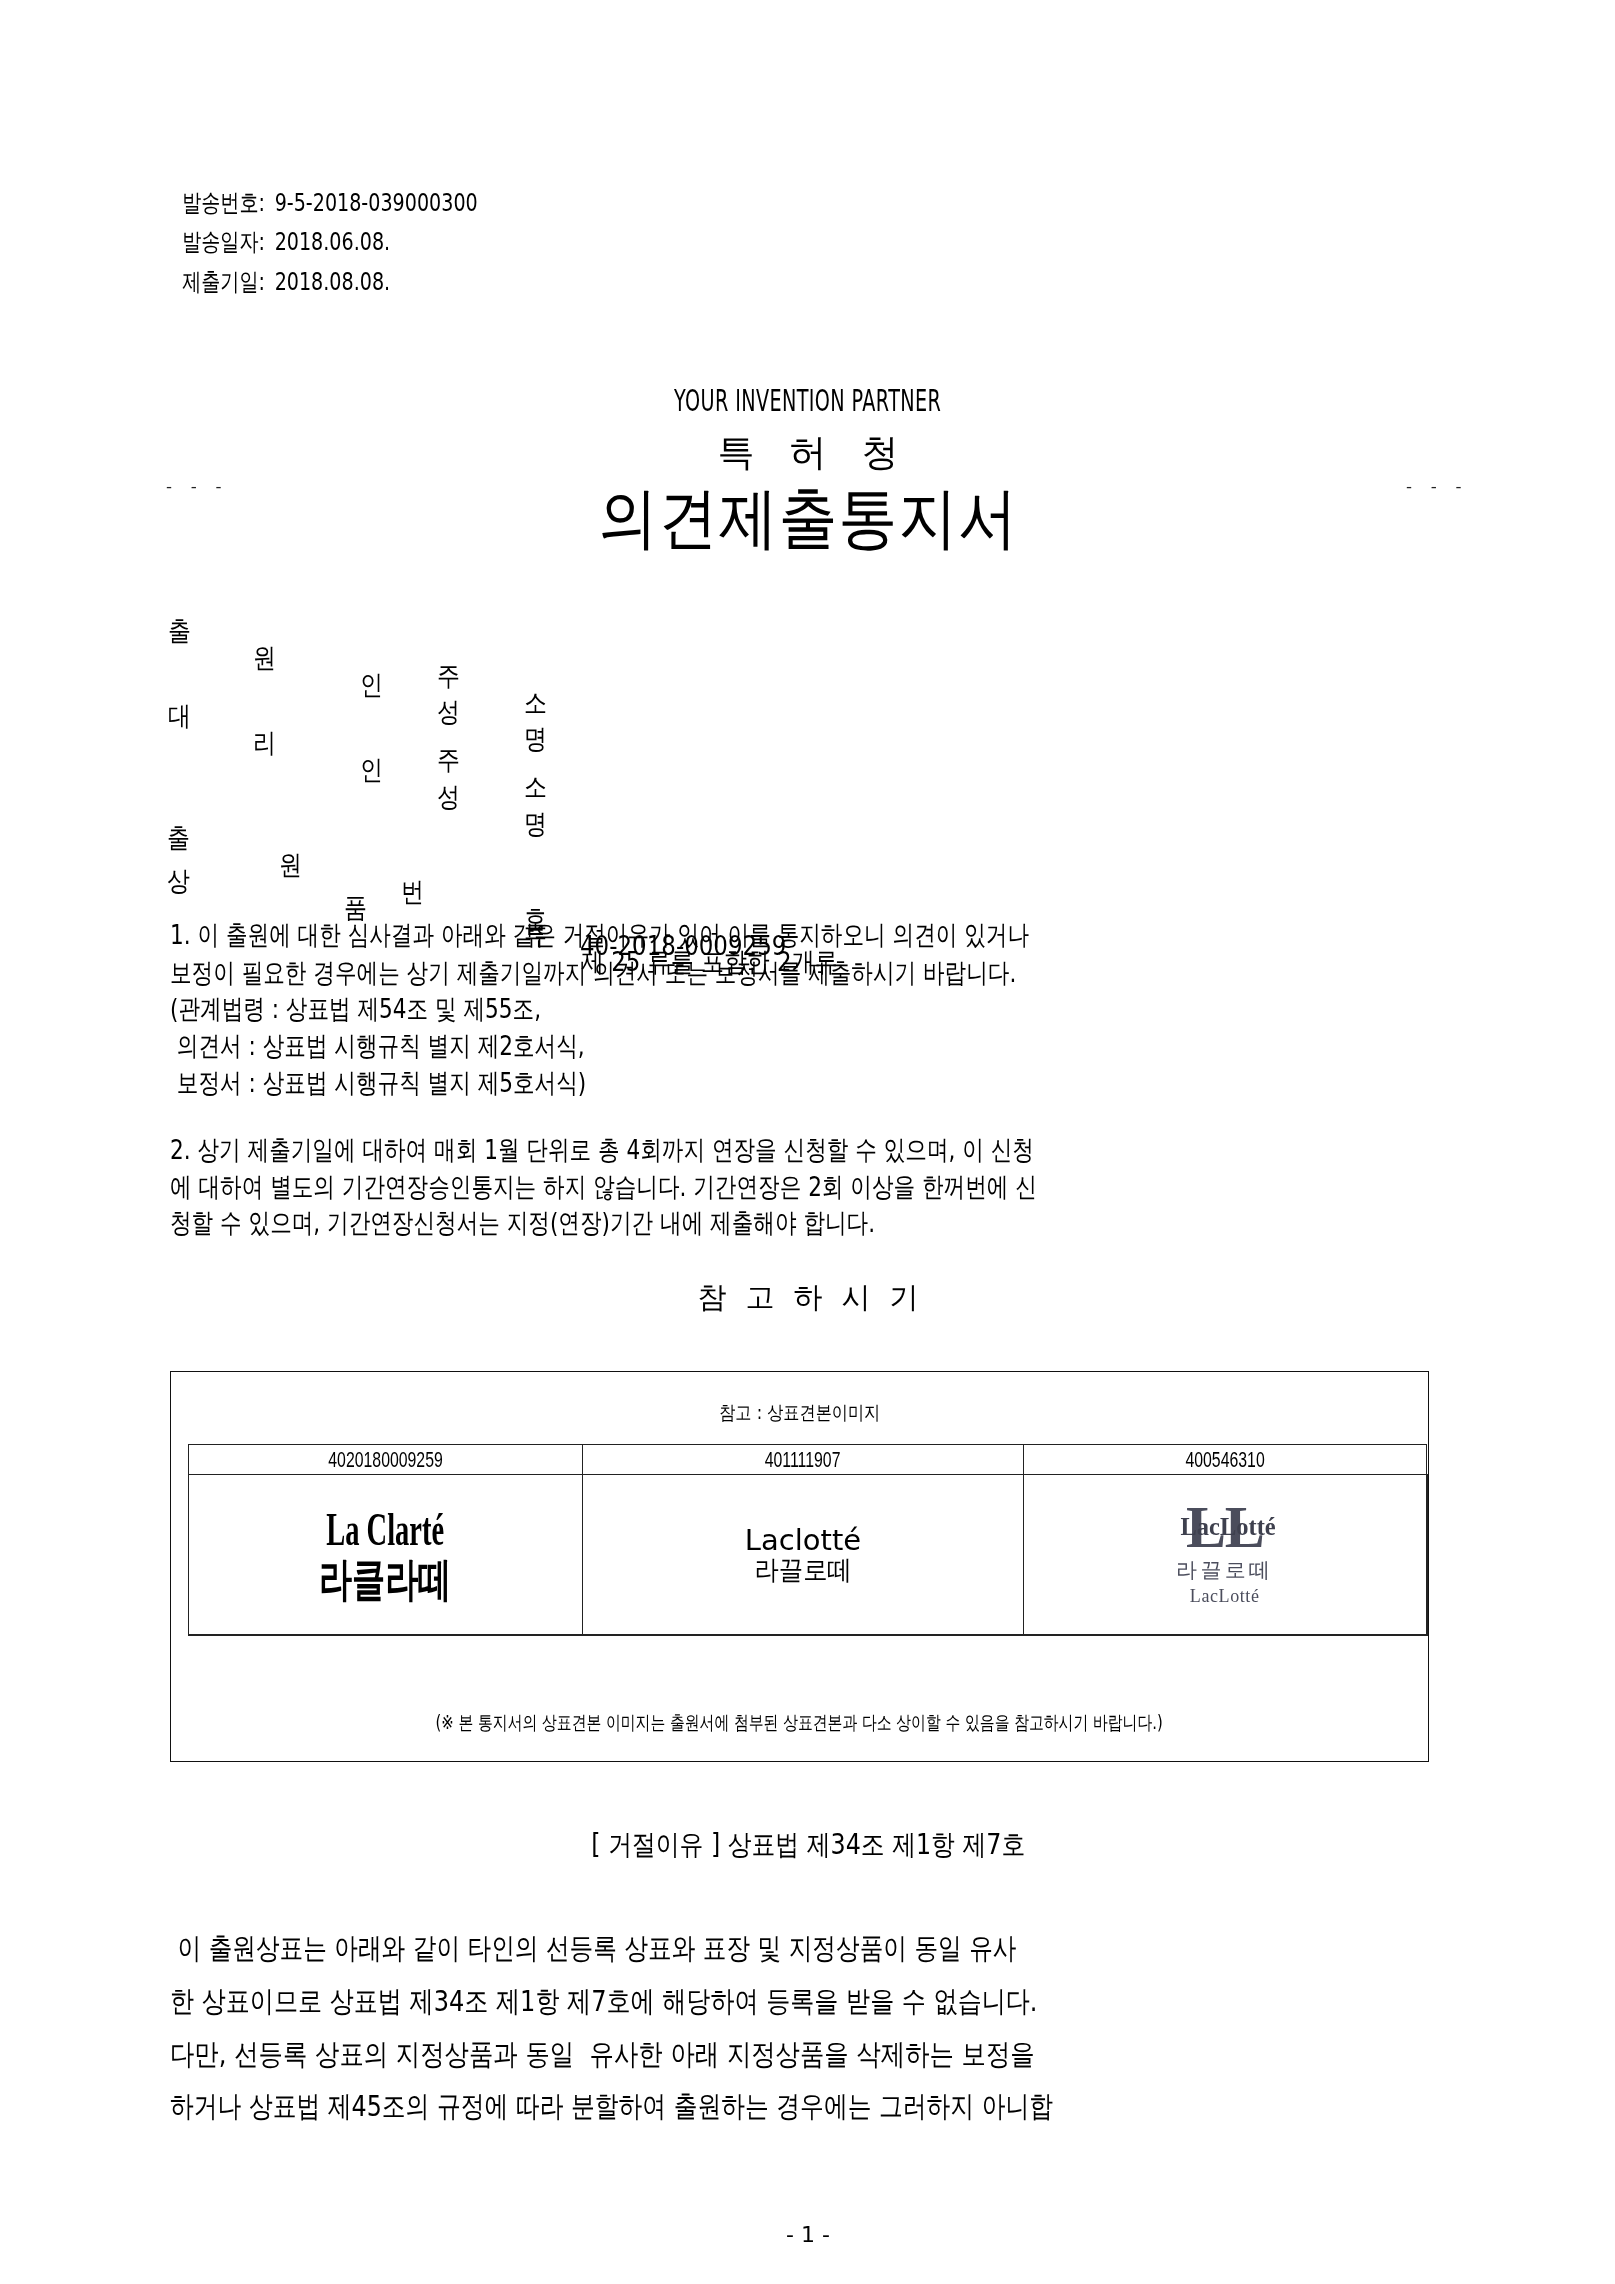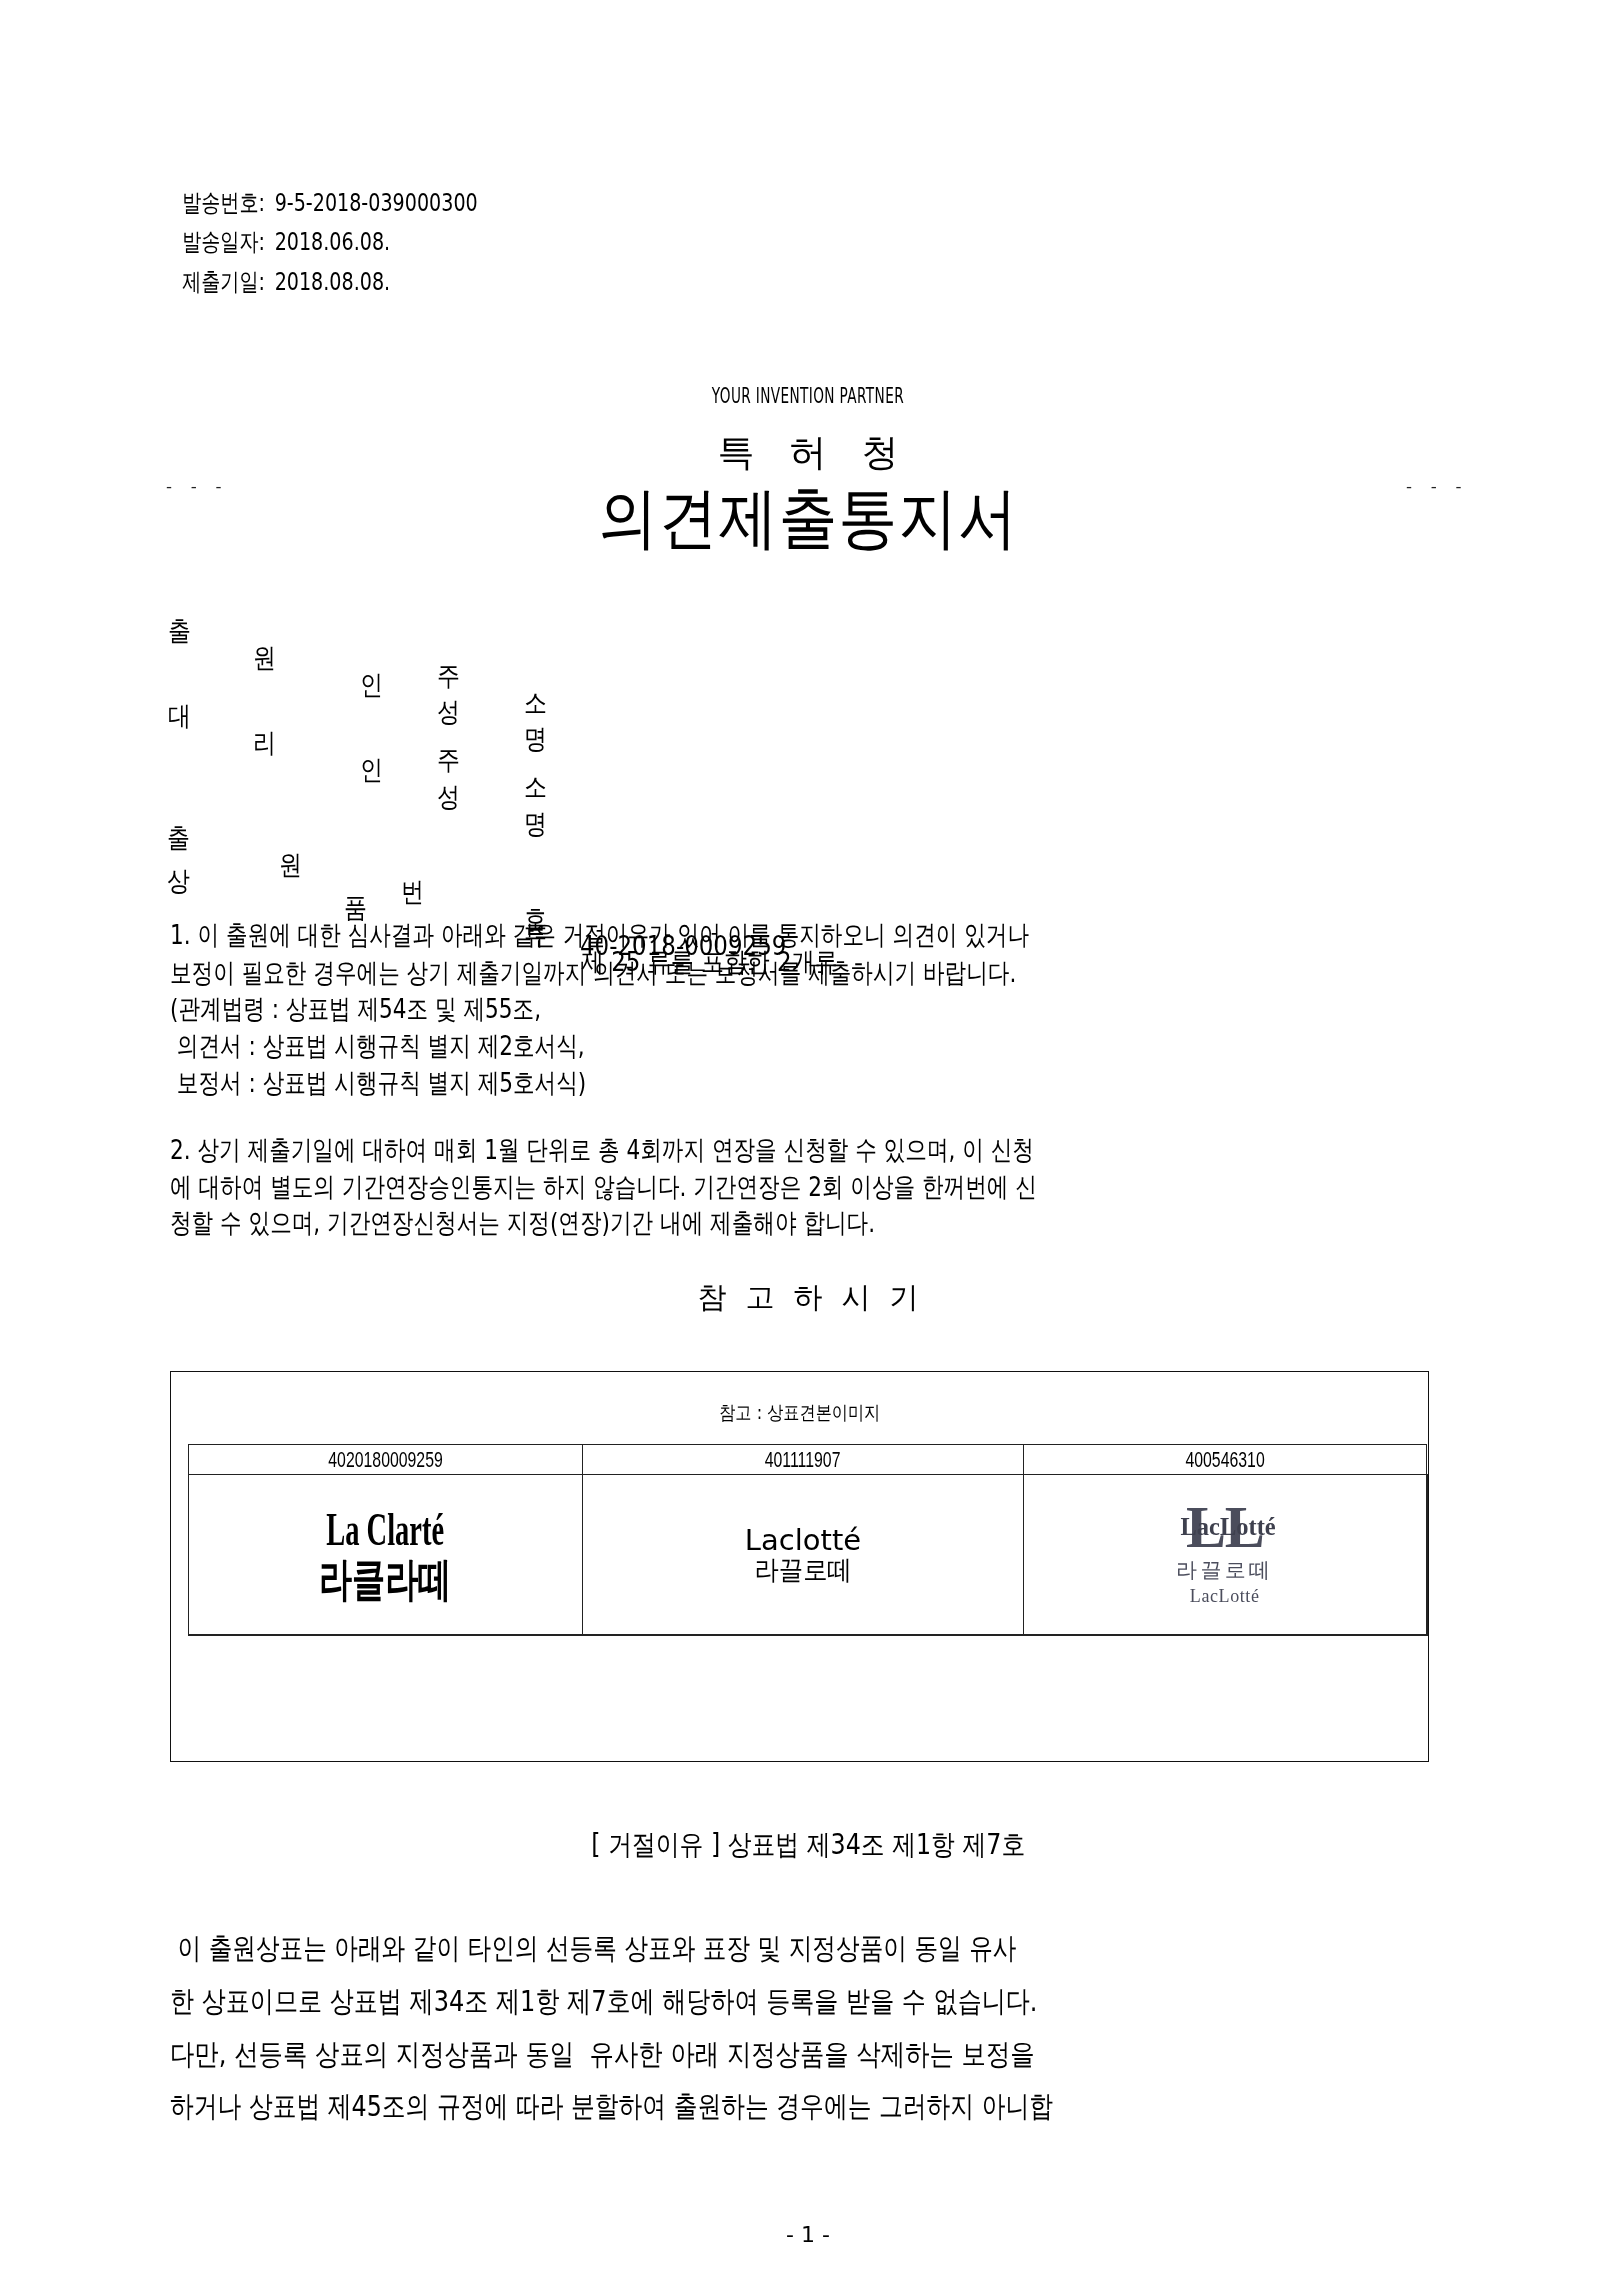--- a/index.html
+++ b/index.html
@@ -5,21 +5,21 @@
   html, body { margin: 0; padding: 0; background: #ffffff; }
   body { width: 1616px; height: 2284px; position: relative; overflow: hidden; color: #000; font-family: "DejaVu Sans", "Liberation Sans", sans-serif; }
   .abs { position: absolute; white-space: pre; line-height: 1; }
 
   
   .meta { left: 170px; font-size: 24.5px; transform: scaleX(0.78); transform-origin: left top; }
   .meta .lbl { display: inline-block; }
   .meta .val { margin-left: 12.3px; }
 
   .center-line { left: 0; width: 1616px; text-align: center; }
-  .partner { top: 385px; font-size: 22px; letter-spacing: 0.6px; }
+  .partner { top: 385px; font-size: 31px; letter-spacing: 0.6px; }
   .partner span { display: inline-block; transform: scaleX(0.62); }
   .office { top: 434px; font-size: 37px; }
   .office span { display: inline-block; letter-spacing: 35px; margin-right: -35px; }
   .title { top: 485px; font-size: 67px; }
   .title span { display: inline-block; transform: scaleX(0.88); letter-spacing: 1.1px; }
 
   .dash { top: 478px; font-size: 16.7px; letter-spacing: 6.7px; color: #222; }
 
   
   .appl { font-size: 27px; }
@@ -174,20 +174,21 @@
             <span class="bigL" style="left:42px;">L</span>
             <span class="word">LacLotté</span>
           </div>
           <span class="ko">라끌로떼</span>
           <span class="en2">LacLotté</span>
         </div>
       </td>
     </tr>
   </tbody>
     </table>
+  <div class="box-note"><span>(※ 본 통지서의 상표견본 이미지는 출원서에 첨부된 상표견본과 다소 상이할 수 있음을 참고하시기 바랍니다.)</span></div>
 </div>
 
 <div class="abs center-line reason-title"><span>[ 거절이유 ] 상표법 제34조 제1항 제7호</span></div>
 
 <div class="abs body-line" style="top:1934px;text-decoration:underline;"><span style="transform:scaleX(0.815);"> 이 출원상표는 아래와 같이 타인의 선등록 상표와 표장 및 지정상품이 동일 유사</span></div>
 <div class="abs body-line" style="top:1987px;"><span style="transform:scaleX(0.83);">한 상표이므로 상표법 제34조 제1항 제7호에 해당하여 등록을 받을 수 없습니다.</span></div>
 <div class="abs body-line" style="top:2040px;"><span style="transform:scaleX(0.84);">다만, 선등록 상표의 지정상품과 동일  유사한 아래 지정상품을 삭제하는 보정을</span></div>
 <div class="abs body-line" style="top:2092px;"><span style="transform:scaleX(0.82);">하거나 상표법 제45조의 규정에 따라 분할하여 출원하는 경우에는 그러하지 아니합</span></div>
 
 <div class="abs center-line page-no">- 1 -</div>

